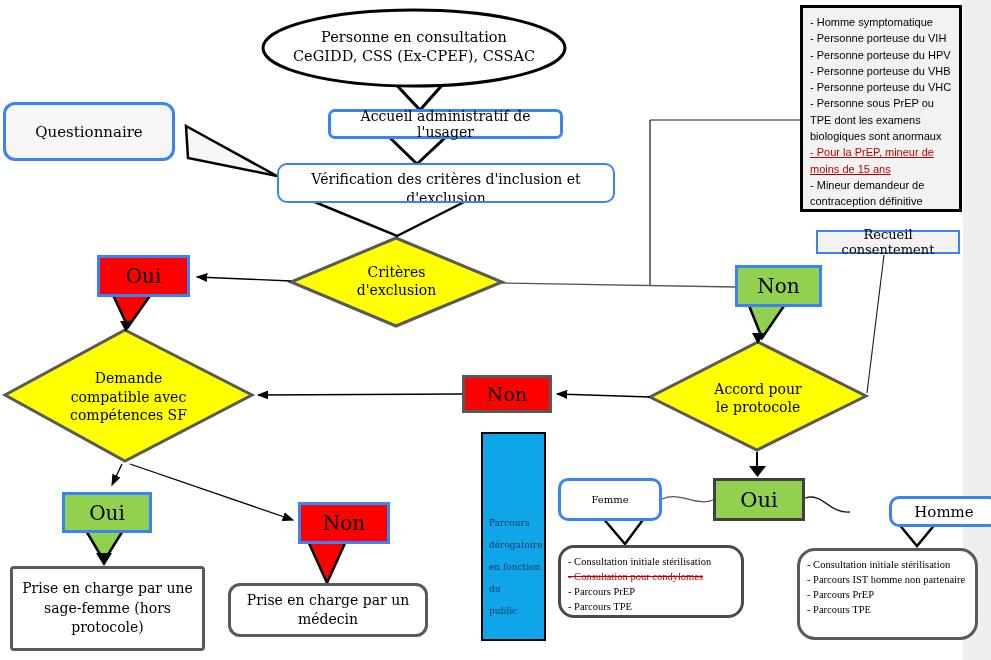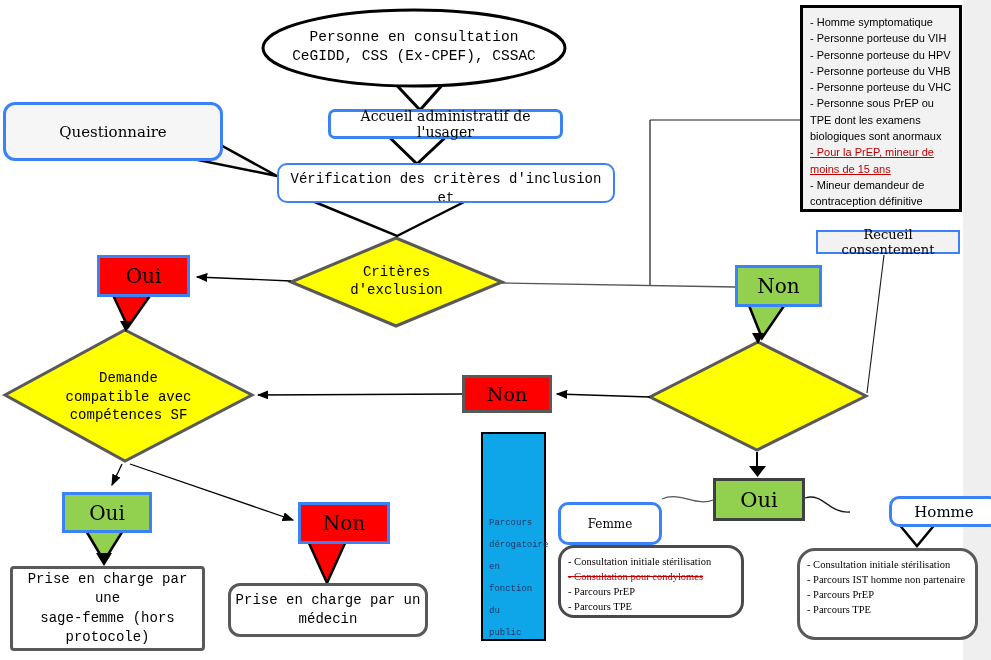--- a/index.html
+++ b/index.html
@@ -2,21 +2,21 @@
 <html><head>
 <meta charset="utf-8">
 <style>
   html,body{margin:0;padding:0;background:#fff;}
   #stage{position:relative;width:991px;height:660px;background:#ffffff;overflow:hidden;
          font-family:"DejaVu Serif",serif;color:#000;}
   .abs{position:absolute;box-sizing:border-box;}
   svg{position:absolute;left:0;top:0;}
   .box{display:flex;align-items:center;justify-content:center;text-align:center;
        background:#fff;border:3px solid #3b82f6;}
-  .pre{white-space:pre-line;font-family:Liberation Mono, monospace;}
+  .pre{white-space:pre-line;}
   .label{display:flex;align-items:flex-start;justify-content:center;text-align:center;}
   .strip{background:#efefef;}
   .callout-red{background:#FF0000;}
   .callout-green{background:#92D050;}
   .graybox{background:#F2F2F2;}
   .graybord{border-color:#595959;}
   .li{margin:0;}
   .justify{text-align:justify;}
   .listfont{font-family:"Liberation Serif",serif;font-size:10.5px;line-height:15px;}
 </style>
@@ -70,21 +70,21 @@
     <ellipse cx="414" cy="48" rx="151" ry="38" fill="#fff" stroke="#000" stroke-width="3"></ellipse>
   </svg>
 
   <div class="abs label pre" style="left:264px;top:28px;width:300px;font-size:14.5px;line-height:19px;">Personne en consultation
 CeGIDD, CSS (Ex-CPEF), CSSAC</div>
 
   <div class="abs box" style="left:328px;top:109px;width:235px;height:30px;border-radius:7px;font-size:14px;">
     <span>Accueil administratif de l'usager</span>
   </div>
 
-  <div class="abs box" style="left:3px;top:102px;width:220px;height:59px;border-radius:12px;background:#f6f6f6;font-size:15px;">
+  <div class="abs box" style="left:3px;top:102px;width:172px;height:59px;border-radius:12px;background:#f6f6f6;font-size:15px;">
     <span>Questionnaire</span>
   </div>
 
   <div class="abs box pre" style="left:277px;top:163px;width:338px;height:40px;border-width:2.5px;border-radius:10px;
               font-size:14px;line-height:19px;align-items:flex-start;padding-top:5px;overflow:hidden;">
     <span class="pre">Vérification des critères d'inclusion et
 d'exclusion</span>
   </div>
 
   <div class="abs graybox" style="left:800px;top:5px;width:162px;height:207px;border:3.5px solid #000;
@@ -108,20 +108,22 @@
 d'exclusion</div>
 
   <div class="abs box callout-red" style="left:97px;top:255px;width:93px;height:42px;font-size:20px;">
     <span>Oui</span>
   </div>
 
   <div class="abs box callout-green" style="left:735px;top:265px;width:87px;height:42px;font-size:20px;">
     <span>Non</span>
   </div>
 
+  <div class="abs label pre" style="left:650px;top:380px;width:216px;font-size:14px;line-height:18px;">Accord pour
+le protocole</div>
 
   <div class="abs box callout-red graybord" style="left:462px;top:375px;width:90px;height:38px;font-size:19px;">
     <span>Non</span>
   </div>
 
   <div class="abs label pre" style="left:5px;top:369px;width:247px;font-size:14px;line-height:18.5px;">Demande
 compatible avec
 compétences SF</div>
 
   <div class="abs box callout-green" style="left:62px;top:492px;width:90px;height:41px;font-size:20px;">
@@ -143,21 +145,21 @@
 médecin</span>
   </div>
 
   <div class="abs" style="left:481px;top:432px;width:65px;height:209px;background:#0ea5e9;border:2.5px solid #000;">
     <div class="pre" style="padding:78px 2px 0 6px;font-size:9px;line-height:22px;color:#1F3864;">Parcours
 dérogatoire
 en fonction du
 public</div>
   </div>
 
-  <div class="abs box" style="left:558px;top:502px;width:104px;height:43px;border-radius:10px;font-size:12px;">
+  <div class="abs box" style="left:558px;top:478px;width:104px;height:43px;border-radius:10px;font-size:10px;">
     <span>Femme</span>
   </div>
 
   <div class="abs box callout-green" style="left:713px;top:478px;width:92px;height:43px;border-color:#404040;font-size:21px;">
     <span>Oui</span>
   </div>
 
   <div class="abs box" style="left:850px;top:496px;width:110px;height:31px;border-radius:10px;font-size:15px;margin-left:39px;">
     <span>Homme</span>
   </div>

